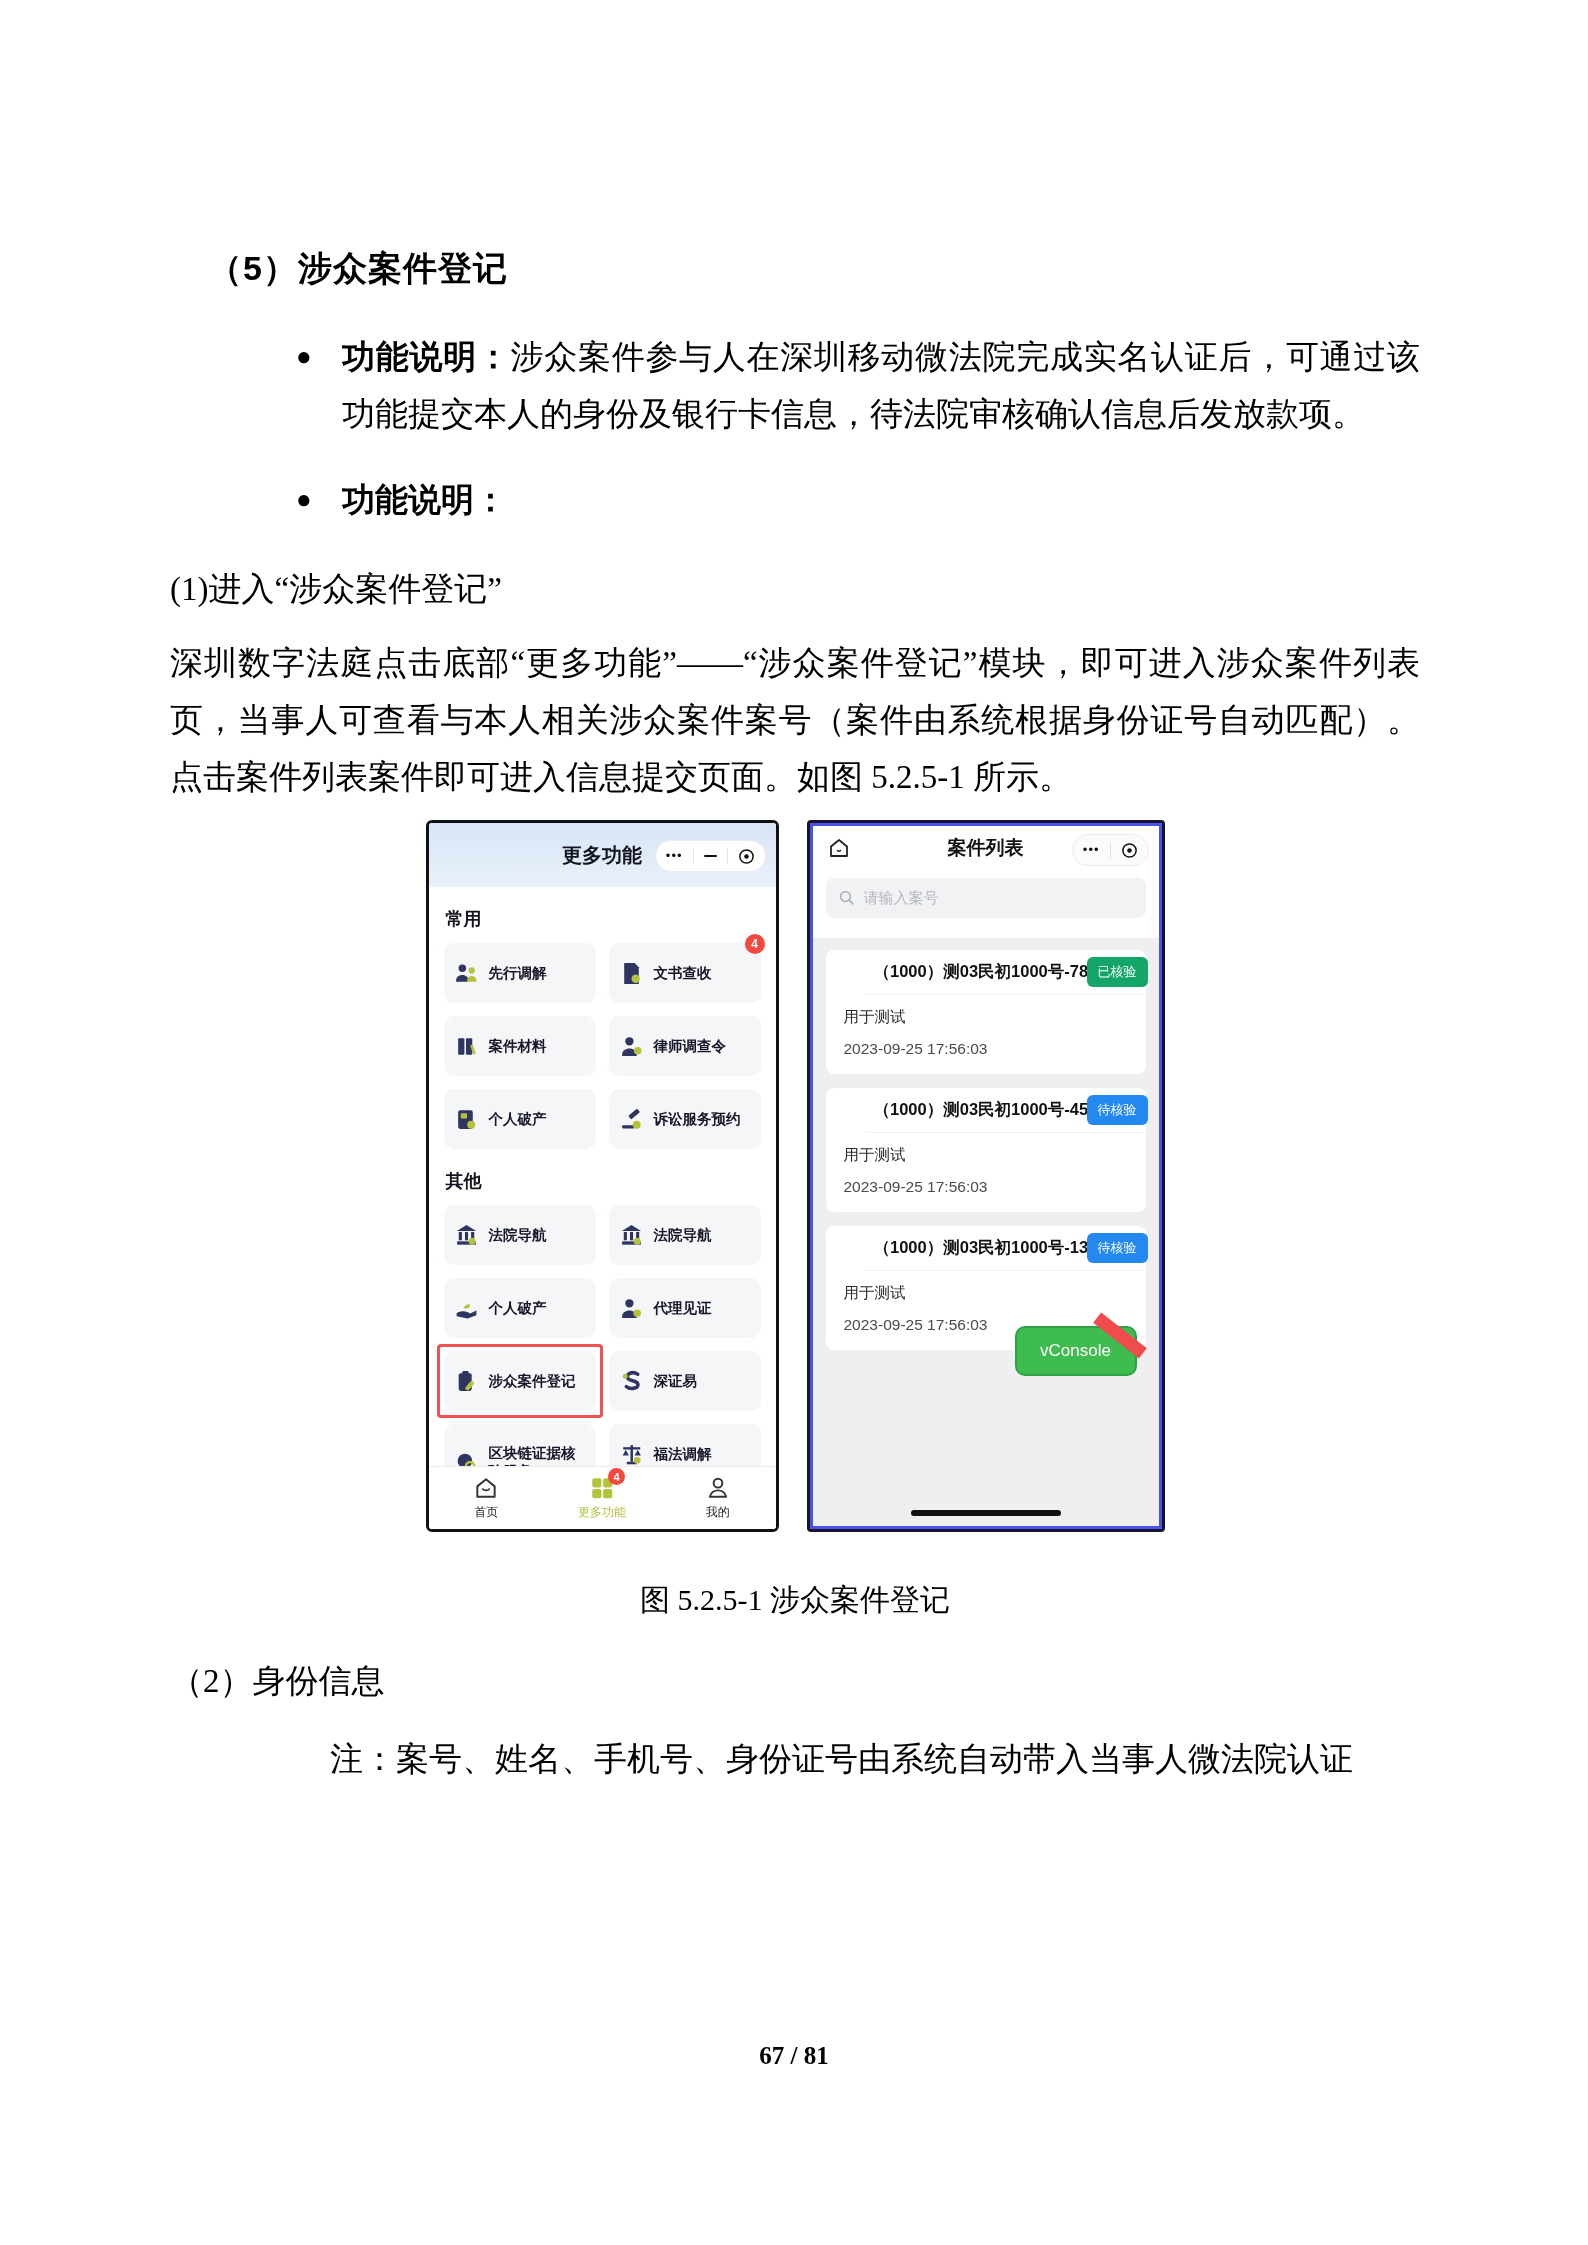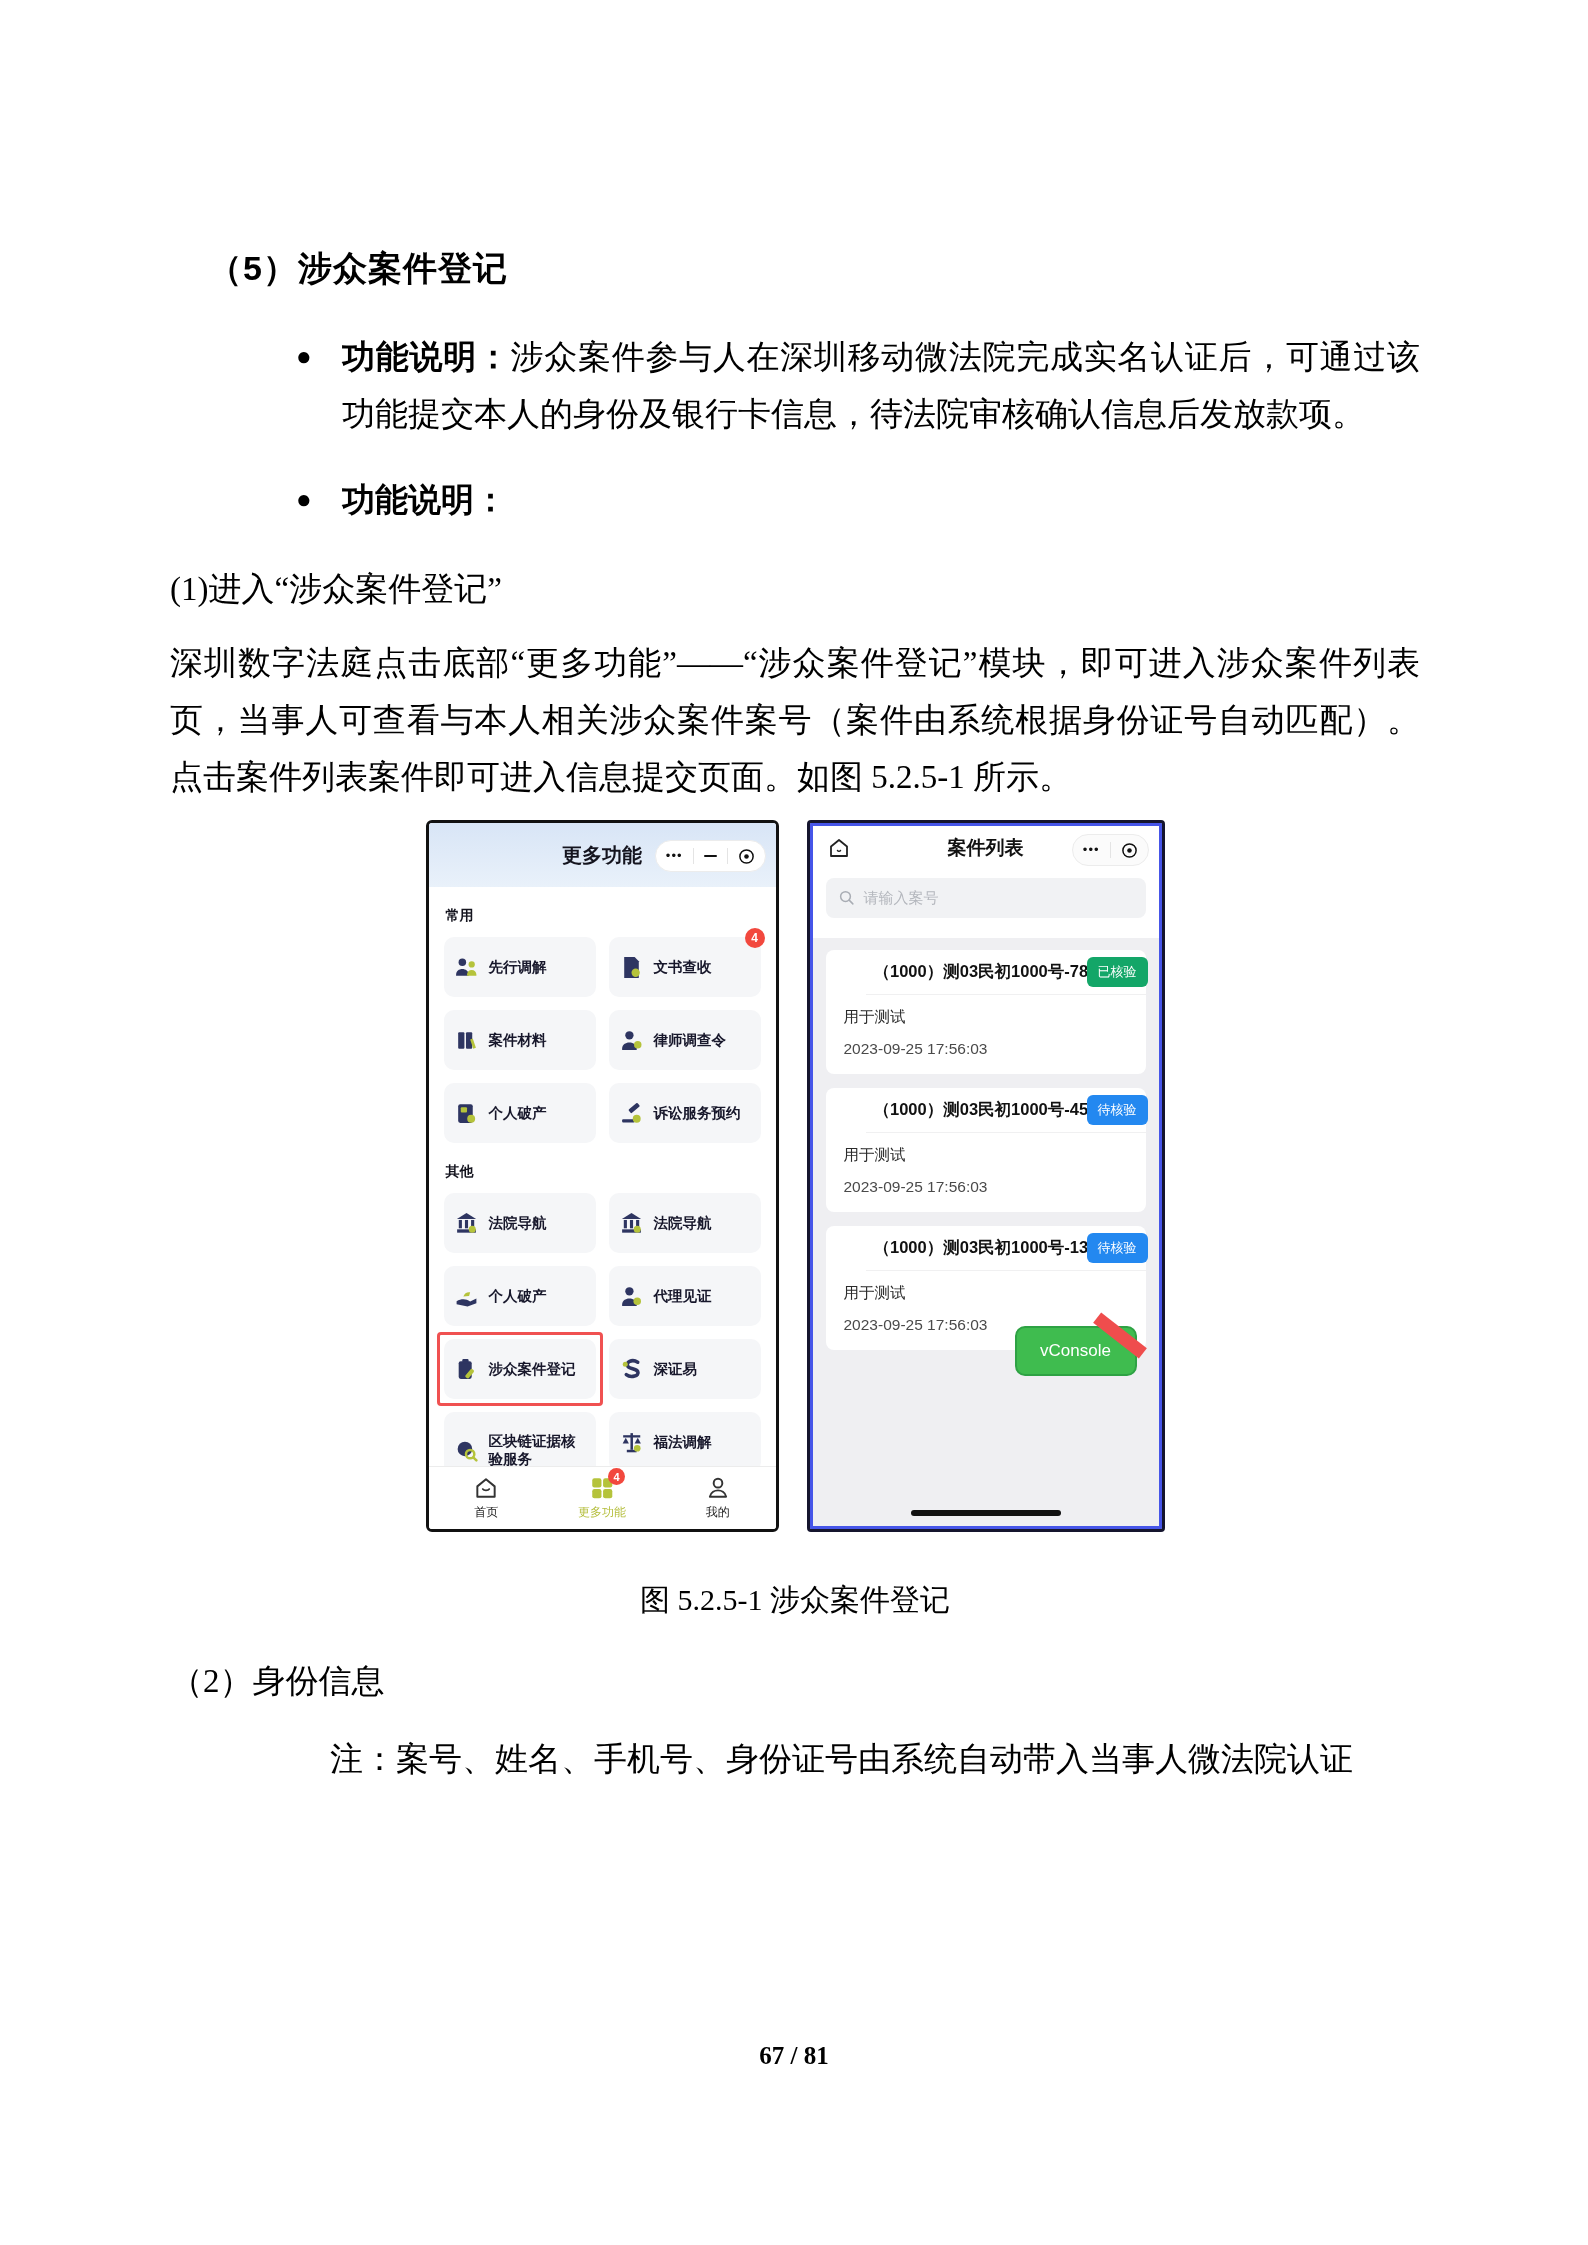--- a/index.html
+++ b/index.html
@@ -30,21 +30,21 @@
   .pl-header{height:64px;background:linear-gradient(#d8e5f6,#e9f1fa);display:flex;align-items:center;
              justify-content:center;position:relative;}
   .pl-title{font-size:20px;font-weight:bold;color:#14141e;}
   .capsule{position:absolute;right:10px;top:17px;height:30px;background:#fff;border:1px solid #ececec;
            border-radius:16px;display:flex;align-items:center;}
   .capsule .seg{display:flex;align-items:center;justify-content:center;padding:0 10px;height:16px;}
   .capsule .seg + .seg{border-left:1px solid #e4e4e4;}
   .dots{font-size:13px;letter-spacing:1px;color:#111;line-height:10px;}
   .minus{display:inline-block;width:13px;height:2.5px;background:#111;border-radius:2px;}
   .pl-body{padding:0 15px;}
-  .sec-head{font-size:14px;font-weight:bold;color:#14141e;margin:20px 0 12px 2px;}
+  .sec-head{font-size:18px;font-weight:bold;color:#14141e;margin:20px 0 12px 2px;}
   .grid2{display:grid;grid-template-columns:1fr 1fr;gap:13px 13px;}
   .fcard{position:relative;background:#f5f6f8;border-radius:10px;height:60px;display:flex;
          align-items:center;padding:0 10px;gap:9px;}
   .fcard.tall{height:76px;}
   .fcard .lbl{font-size:14.5px;color:#17172b;font-weight:600;line-height:18px;}
   .fcard.hl::after{content:"";position:absolute;inset:-7px;border:3px solid #f05151;border-radius:4px;}
   .icn{width:26px;height:26px;flex:0 0 26px;display:flex;align-items:center;justify-content:center;}
   .icn svg{width:25px;height:25px;}
   .navy{fill:#2e3561;}
   .ac{fill:#b5c33b;}

